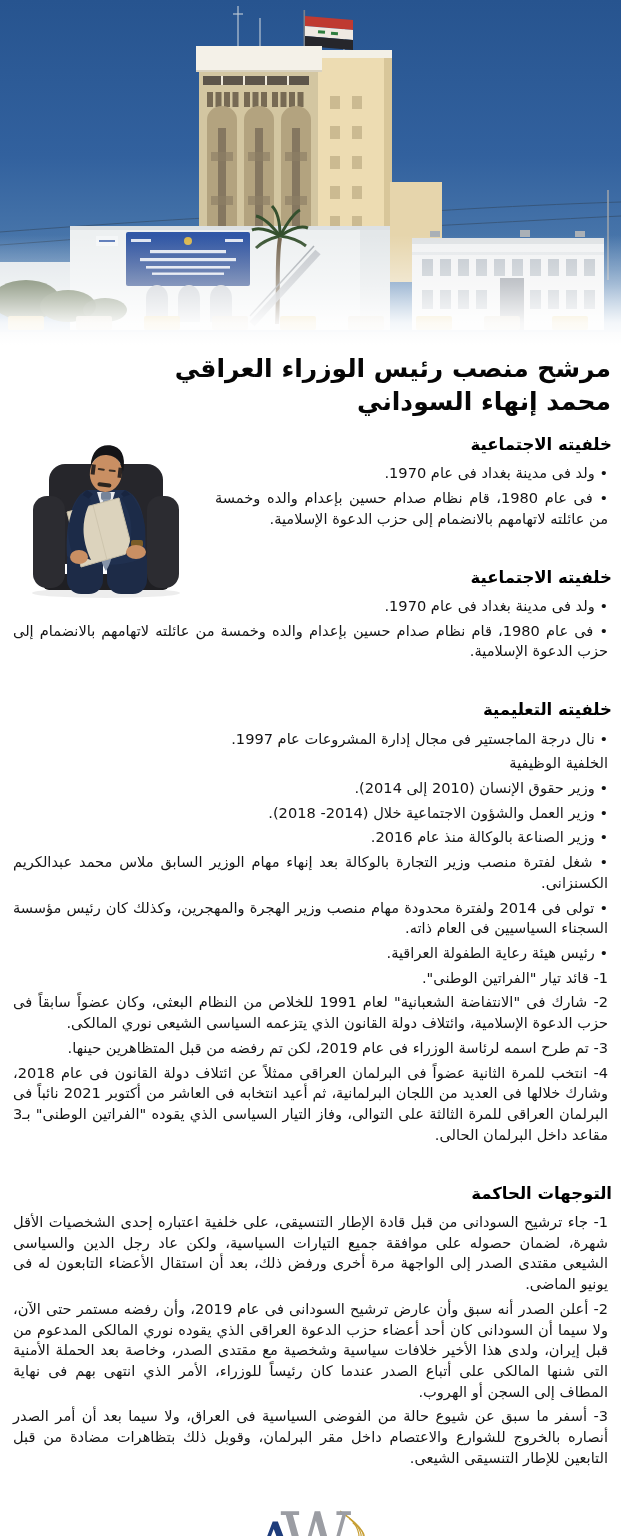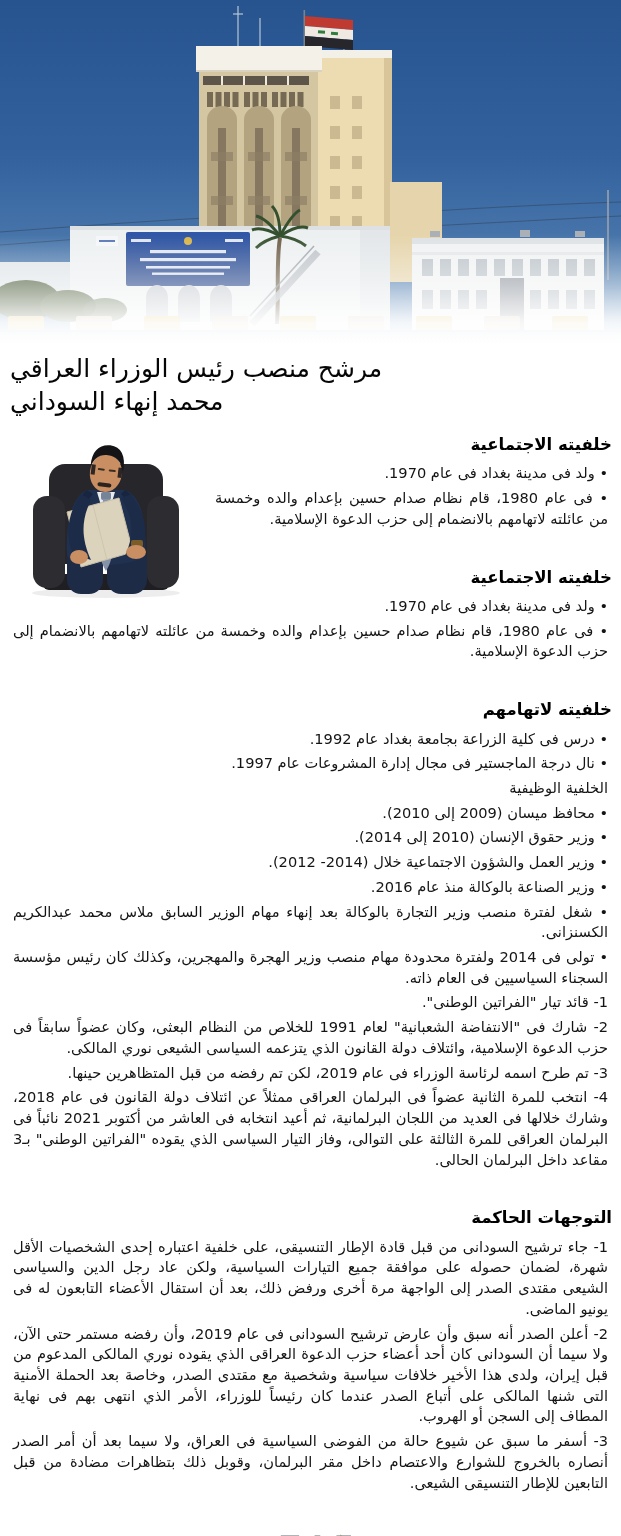--- a/index.html
+++ b/index.html
@@ -4,21 +4,21 @@
 <style>
   html,body{margin:0;padding:0;background:#ffffff;}
   body{width:621px;font-family:"DejaVu Sans",sans-serif;color:#161616;}
   .page{width:621px;min-height:1536px;background:#fff;overflow:hidden;}
 
   
   .header-photo{width:621px;height:345px;position:relative;line-height:0;}
   .header-photo svg{display:block;}
 
   
-  .page-title{direction:rtl;text-align:left;font-weight:normal;color:#060606;
+  .page-title{direction:rtl;text-align:right;font-weight:bold;color:#060606;
     font-size:25px;line-height:1.32;margin:7px 10px 2px;}
 
   
   .article{direction:rtl;text-align:justify;padding:0 9px 0 9px;
     font-size:14.6px;line-height:1.42;color:#141414;}
   .article h2{font-size:16.5px;font-weight:bold;color:#000;margin:36px 0 7px;}
   .article .sec-first h2{margin-top:15px;}
   .article p{margin:4px;}
   .portrait{float:left;width:192px;height:163px;margin:3px 14px 4px 0;line-height:0;}
   .portrait svg{display:block;}
@@ -294,30 +294,29 @@
       <p>• فى عام 1980، قام نظام صدام حسين بإعدام والده وخمسة من عائلته لاتهامهم بالانضمام إلى حزب الدعوة الإسلامية.</p>
     </section>
 
     <section>
       <h2>خلفيته الاجتماعية</h2>
       <p>• ولد فى مدينة بغداد فى عام 1970.</p>
       <p>• فى عام 1980، قام نظام صدام حسين بإعدام والده وخمسة من عائلته لاتهامهم بالانضمام إلى حزب الدعوة الإسلامية.</p>
     </section>
 
     <section>
-      <h2>خلفيته لاتهامهم</h2>
-      <p>• درس فى كلية الزراعة بجامعة بغداد عام 1992.</p>
+      <h2>خلفيته التعليمية</h2>
       <p>• نال درجة الماجستير فى مجال إدارة المشروعات عام 1997.</p>
       <p>الخلفية الوظيفية</p>
-      <p>• محافظ ميسان (2009 إلى 2010).</p>
       <p>• وزير حقوق الإنسان (2010 إلى 2014).</p>
-      <p>• وزير العمل والشؤون الاجتماعية خلال (2014- 2012).</p>
+      <p>• وزير العمل والشؤون الاجتماعية خلال (2014- 2018).</p>
       <p>• وزير الصناعة بالوكالة منذ عام 2016.</p>
       <p>• شغل لفترة منصب وزير التجارة بالوكالة بعد إنهاء مهام الوزير السابق ملاس محمد عبدالكريم الكسنزانى.</p>
       <p>• تولى فى 2014 ولفترة محدودة مهام منصب وزير الهجرة والمهجرين، وكذلك كان رئيس مؤسسة السجناء السياسيين فى العام ذاته.</p>
+      <p>• رئيس هيئة رعاية الطفولة العراقية.</p>
     </section>
 
     <section>
       <p>1- قائد تيار "الفراتين الوطنى".</p>
       <p>2- شارك فى "الانتفاضة الشعبانية" لعام 1991 للخلاص من النظام البعثى، وكان عضواً سابقاً فى حزب الدعوة الإسلامية، وائتلاف دولة القانون الذي يتزعمه السياسى الشيعى نوري المالكى.</p>
       <p>3- تم طرح اسمه لرئاسة الوزراء فى عام 2019، لكن تم رفضه من قبل المتظاهرين حينها.</p>
       <p>4- انتخب للمرة الثانية عضواً فى البرلمان العراقى ممثلاً عن ائتلاف دولة القانون فى عام 2018، وشارك خلالها فى العديد من اللجان البرلمانية، ثم أعيد انتخابه فى العاشر من أكتوبر 2021 نائباً فى البرلمان العراقى للمرة الثالثة على التوالى، وفاز التيار السياسى الذي يقوده "الفراتين الوطنى" بـ3 مقاعد داخل البرلمان الحالى.</p>
     </section>
 
     <section>

